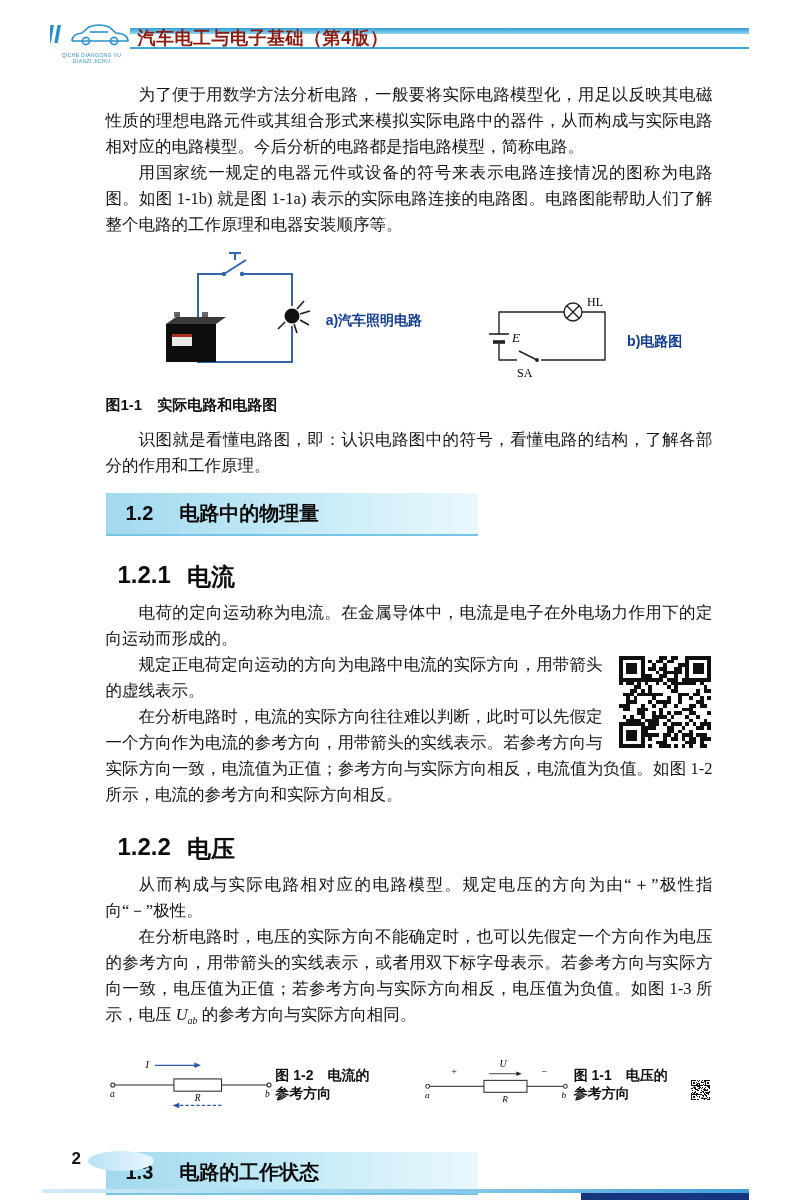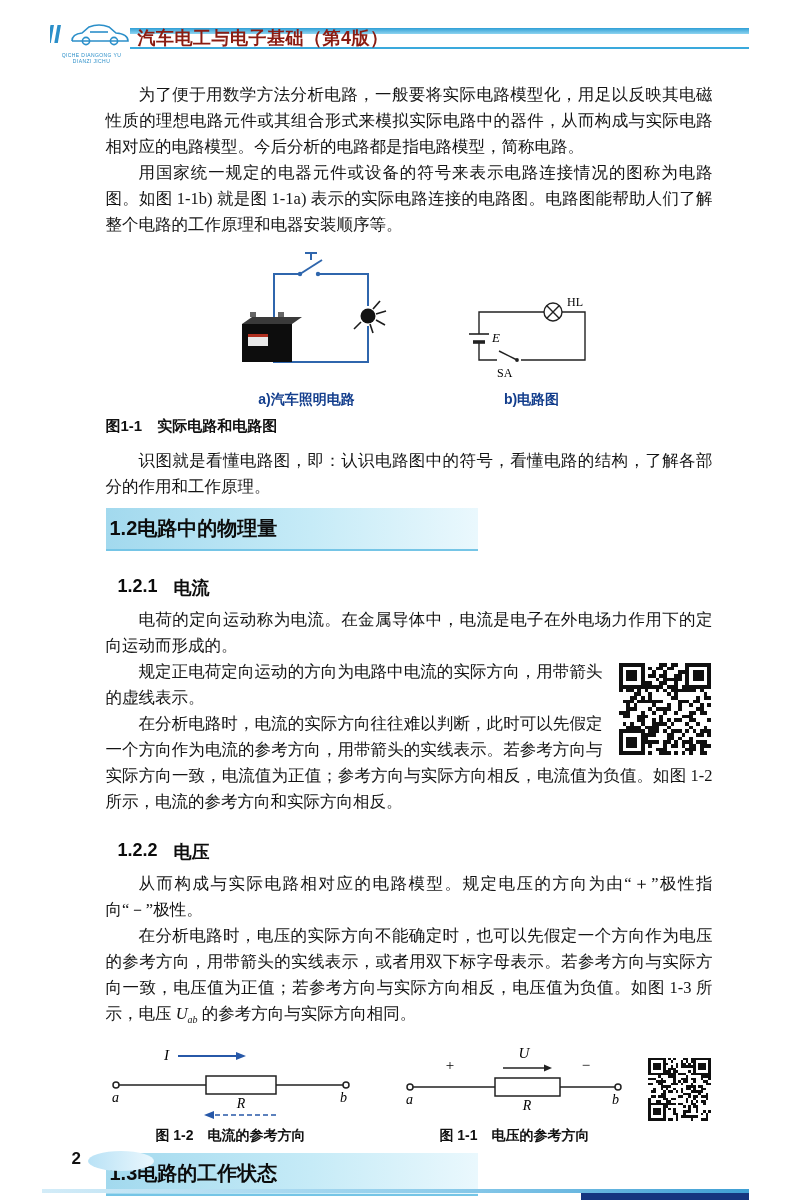--- a/index.html
+++ b/index.html
@@ -14,32 +14,32 @@
   .htitle{position:absolute;left:96px;top:26px;font-family:"Liberation Sans",sans-serif;
           font-weight:bold;font-size:18px;color:#8b1c12;letter-spacing:.5px}
   .logo{position:absolute;left:8px;top:22px;width:84px;text-align:center}
   .logo-cap{font-size:5px;line-height:6px;color:#2b8fc9;letter-spacing:.4px;
             font-family:"Liberation Sans",sans-serif;white-space:nowrap}
   
   .content{padding:14px 36px 0 64px}
   p.body{font-size:16.5px;line-height:26px;text-indent:2em;text-align:justify}
   
   .fig1-row{display:flex;justify-content:center;align-items:flex-end;gap:55px;margin:12px 0 2px}
-  .fig-col{display:flex;flex-direction:column;align-items:center}
+  .fig-col{display:flex;flex-direction:row;align-items:center}
   .fig-sub{font-family:Liberation Sans, sans-serif;font-weight:bold;font-size:14px;
            color:#123d8c;margin-top:3px}
   .fig-title{text-align:left;font-family:"Liberation Sans",sans-serif;font-weight:bold;
              font-size:15px;color:#111;margin:8px 0 12px}
   
-  .secbar{width:372px;margin:8px 0 10px;padding:7px 0 7px 4px;
+  .secbar{width:372px;margin:14px 0 10px;padding:7px 0 7px 20px;
           background:linear-gradient(90deg,#a2d9ee 0%,#c6ebf7 55%,#eaf8fd 100%);
           border-bottom:2px solid #75c5e6;
           font-family:"Liberation Sans",sans-serif;font-weight:bold;font-size:20px;color:#0c0c0c;
-          display:flex;align-items:baseline}
-  .subhead{font-family:"Liberation Sans",sans-serif;font-weight:bold;font-size:18px;
+          display:flex;gap:26px;align-items:baseline}
+  .subhead{font-family:"Liberation Sans",sans-serif;font-weight:bold;font-size:24px;
            margin:25px 0 7px 12px;display:flex;gap:16px;color:#0c0c0c}
   
   .qr{width:96px;height:96px;background:#fff;padding:2px}
   .qr-float{float:right;margin:2px 0 6px 14px}
   .qr svg{width:100%;height:100%;display:block}
   .qr rect{fill:#101010}
   
   .fig23-band{display:flex;gap:16px;align-items:flex-start;margin-top:8px}
   .figs{flex:1;display:flex;gap:44px;justify-content:center;align-items:flex-end}
   .figcap{text-align:left;font-family:"Liberation Sans",sans-serif;font-weight:bold;

